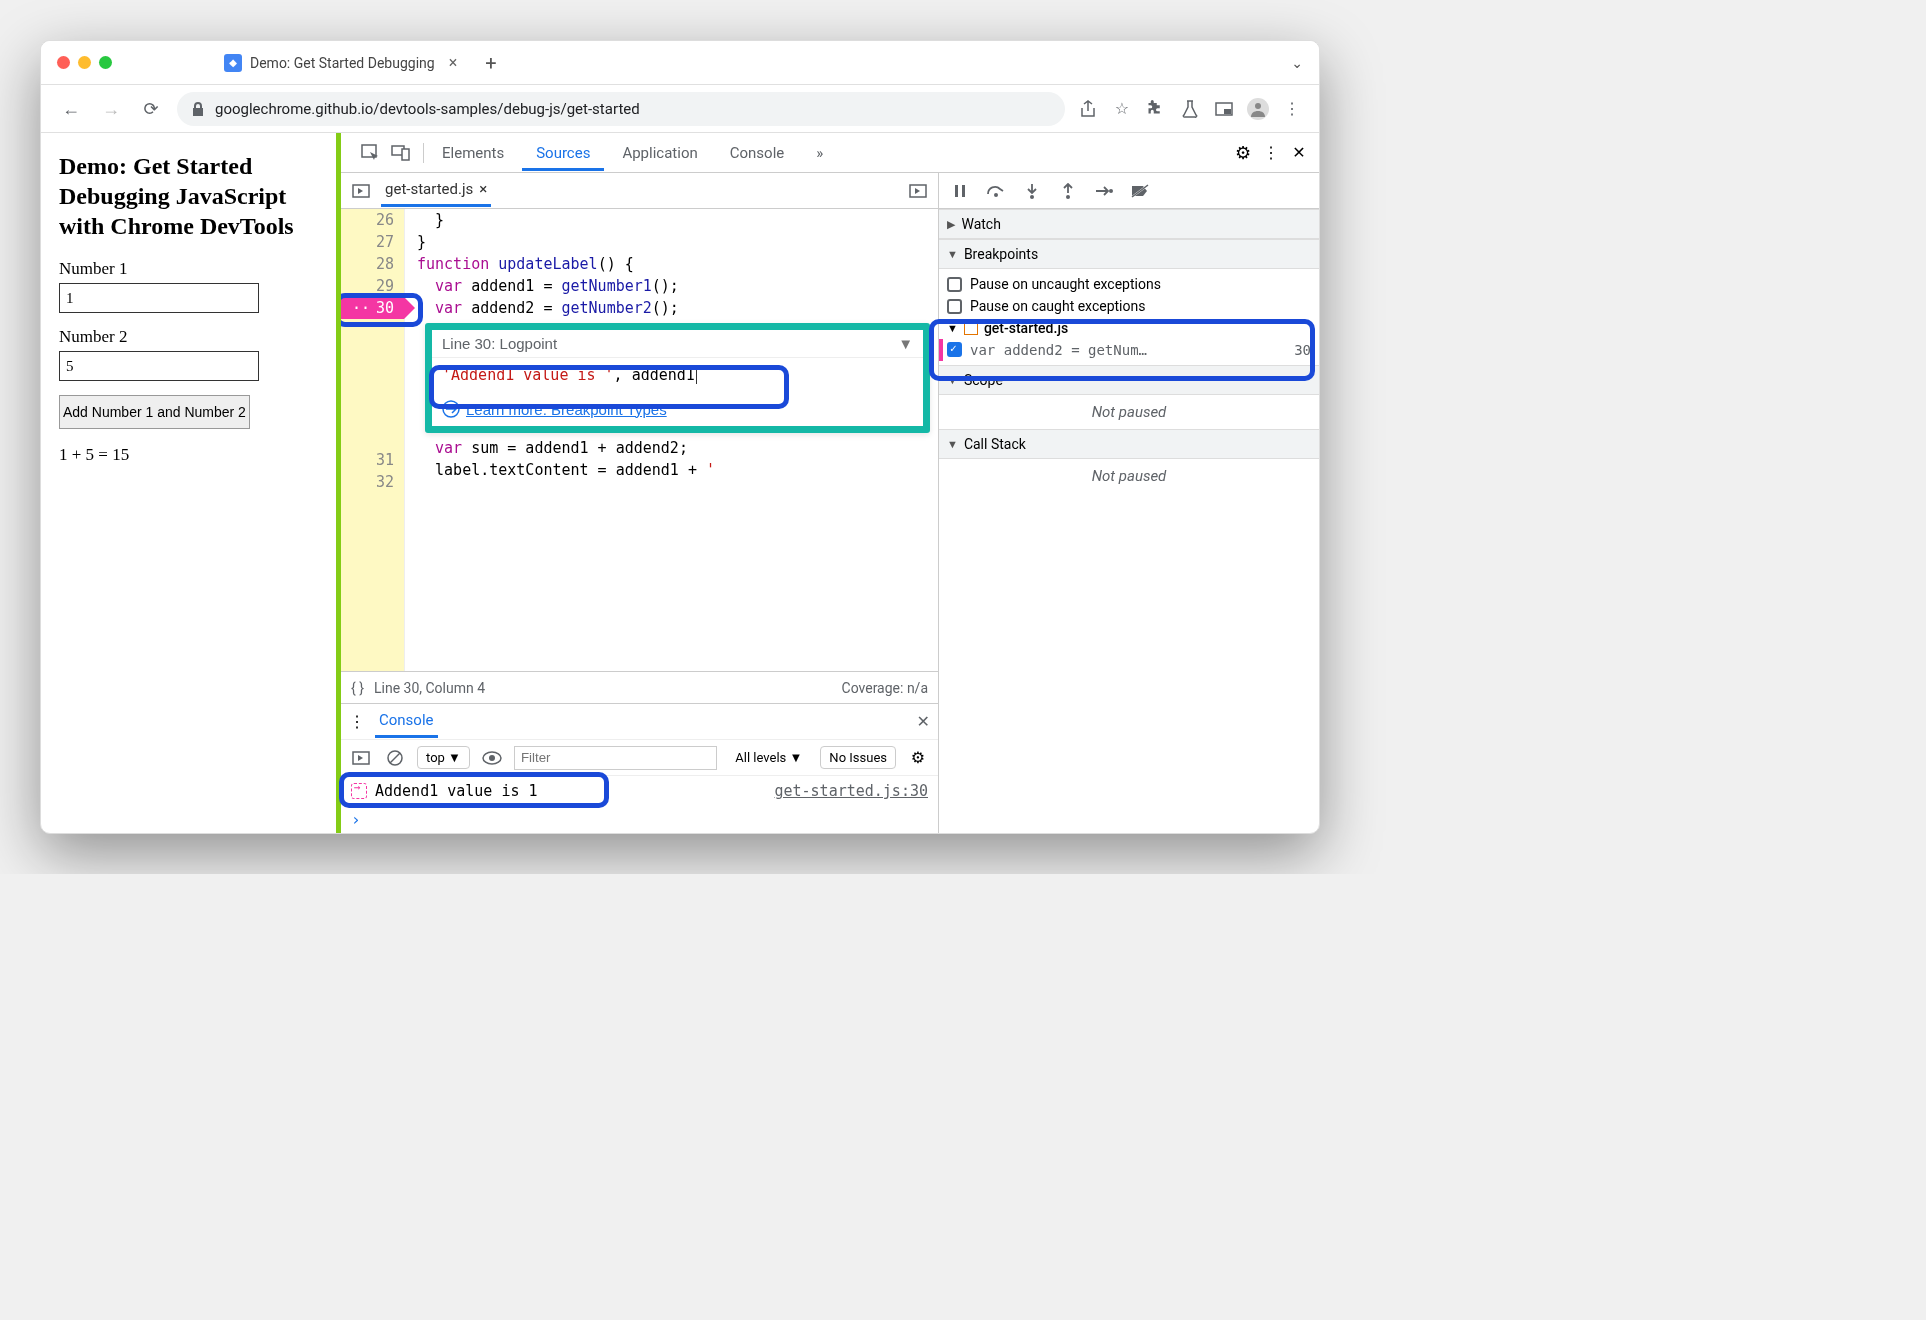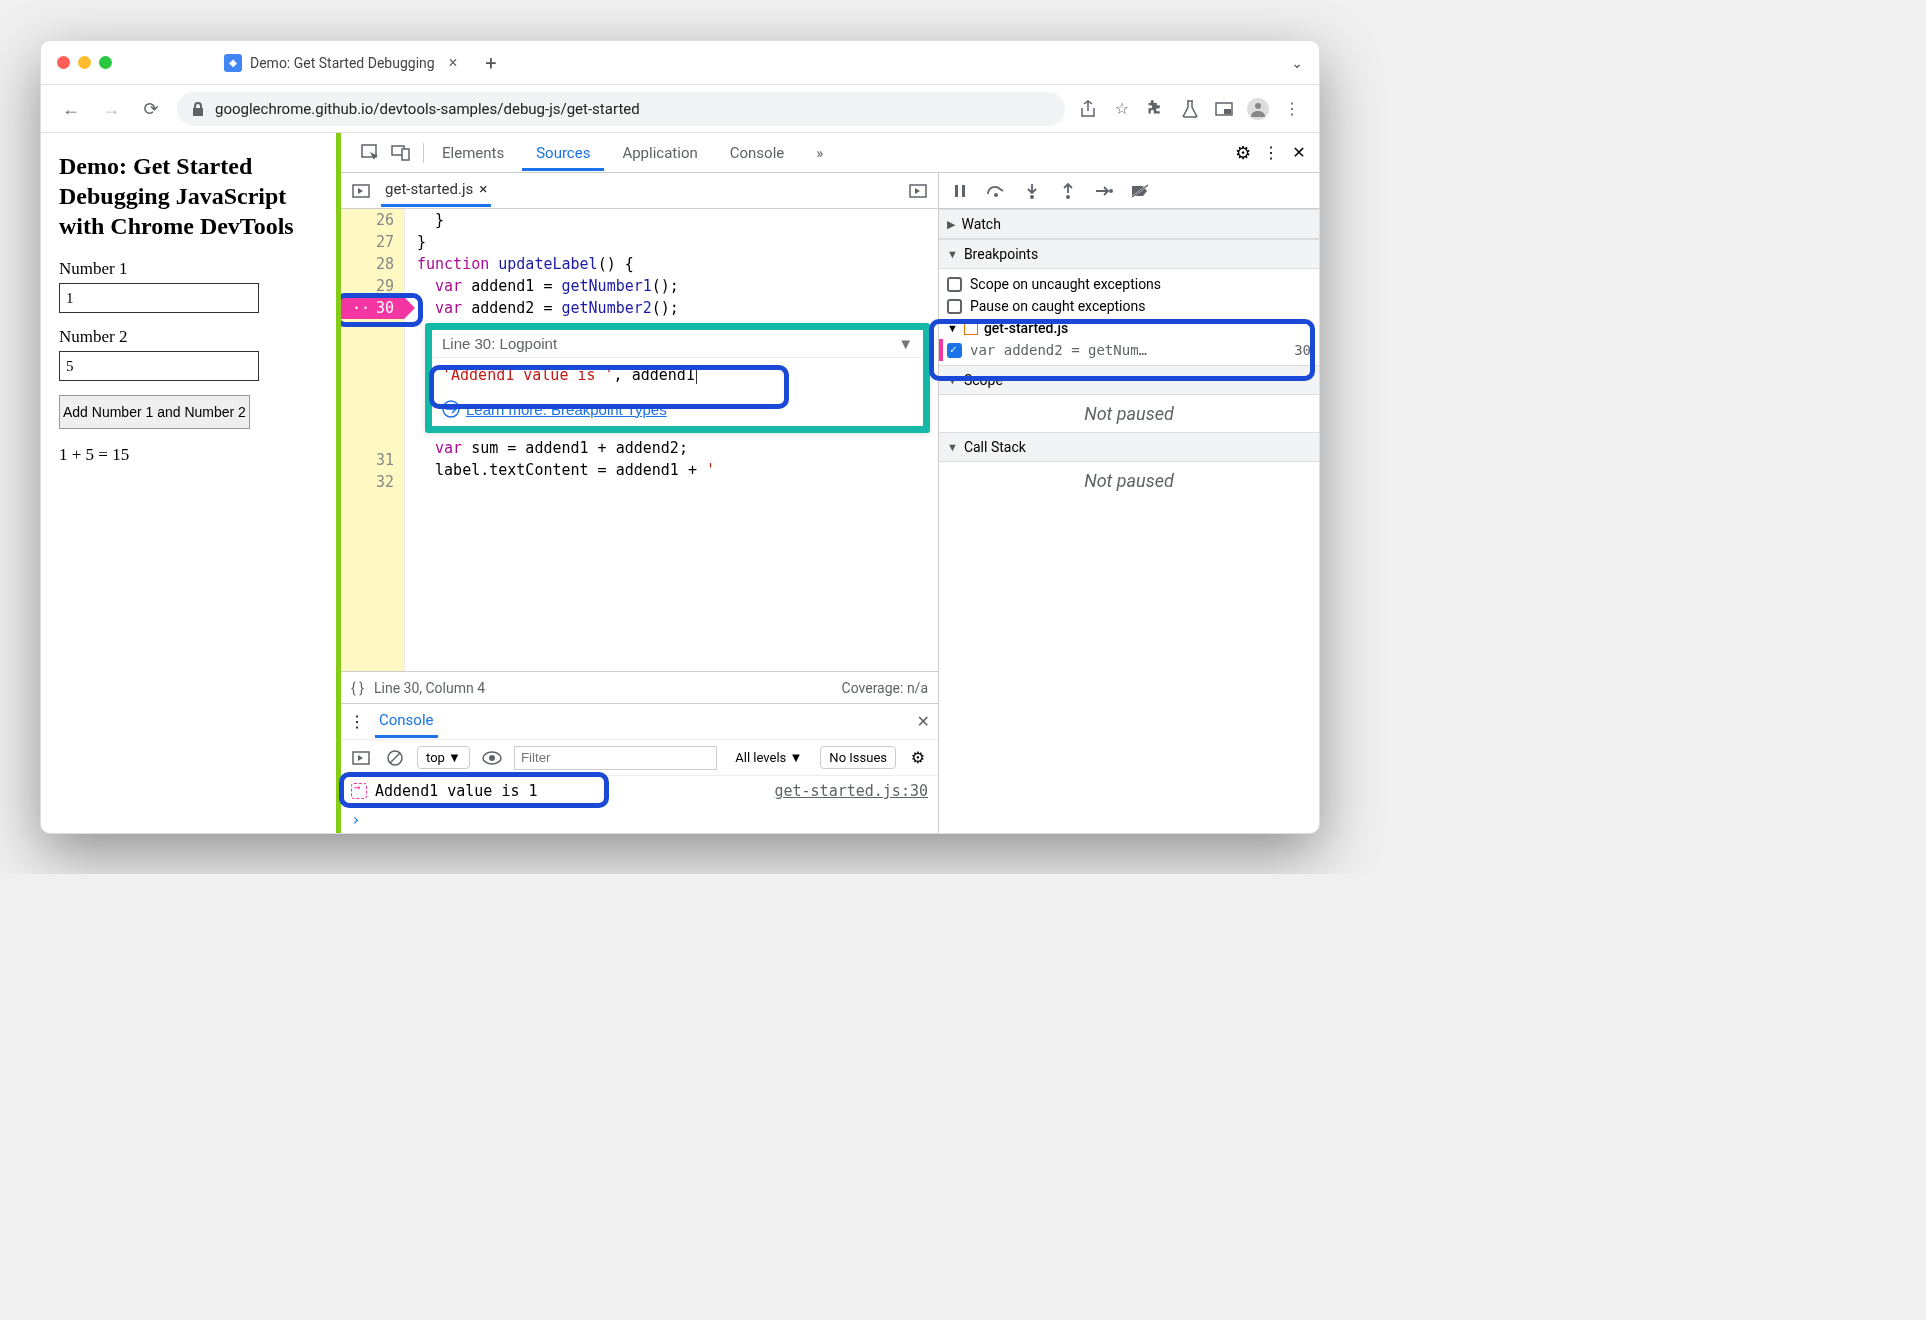--- a/index.html
+++ b/index.html
@@ -63,24 +63,24 @@
 .side-toolbar .sbtn { width: 26px; display: flex; justify-content: center; cursor: pointer; }
 .section-h { height: 30px; background: #f1f3f4; border-bottom: 1px solid #ddd; border-top: 1px solid #ddd; display: flex; align-items: center; padding: 0 8px; font-size: 14px; cursor: pointer; }
 .section-h .tri { margin-right: 6px; font-size: 11px; color: #555; }
 .section-body { padding: 4px 8px; }
 .chk-row { display: flex; align-items: center; gap: 8px; font-size: 14px; padding: 3px 0; }
 .chk { width: 15px; height: 15px; border: 2px solid #5f6368; border-radius: 3px; display: inline-block; }
 .chk.checked { background: #1a73e8; border-color: #1a73e8; position: relative; }
 .chk.checked::after { content: '✓'; color: #fff; font-size: 11px; position: absolute; left: 1px; top: -2px; }
 .bp-file { display: flex; align-items: center; gap: 6px; font-size: 14px; padding: 3px 0; font-weight: 500; }
 .bp-file-ico { width: 14px; height: 14px; border: 1px solid #e37400; display: inline-block; }
-.bp-entry { display: flex; align-items: flex-end; gap: 8px; font-size: 14px; padding: 3px 0; font-family: Menlo, monospace; position: relative; }
+.bp-entry { display: flex; align-items: flex-start; gap: 8px; font-size: 14px; padding: 3px 0; font-family: Menlo, monospace; position: relative; }
 .bp-bar { position: absolute; left: -8px; top: 0; bottom: 0; width: 4px; background: #f436a3; }
 .bp-entry .lnno { margin-left: auto; color: #5f6368; }
-.not-paused { text-align: center; font-style: italic; color: #5f6368; padding: 8px; font-size: 18px; }
+.not-paused { text-align: center; font-style: italic; color: #5f6368; padding: 8px; font-size: 15px; }
 .console-drawer { border-top: 1px solid #ccc; }
 .cd-head { height: 36px; display: flex; align-items: center; padding: 0 8px; gap: 10px; border-bottom: 1px solid #eee; }
 .cd-tab { font-size: 15px; color: #1a73e8; border-bottom: 3px solid #1a73e8; padding: 6px 4px; }
 .cd-head .xclose { margin-left: auto; color: #5f6368; cursor: pointer; }
 .cd-filter { height: 36px; display: flex; align-items: center; gap: 10px; padding: 0 8px; border-bottom: 1px solid #eee; font-size: 14px; }
 .cd-filter input { flex: 1; border: 1px solid #ccc; height: 24px; padding: 0 6px; max-width: 260px; }
 .pill { border: 1px solid #ccc; border-radius: 4px; padding: 3px 8px; font-size: 13px; background: #fff; cursor: pointer; }
 .log-row { display: flex; align-items: center; padding: 6px 10px; font-family: Menlo, monospace; font-size: 15px; position: relative; }
 .log-ico { width: 16px; height: 16px; border: 1.5px dashed #f436a3; border-radius: 3px; margin-right: 8px; position: relative; }
 .log-ico::after { content: '→'; position: absolute; left: 2px; top: -3px; font-size: 11px; color: #f436a3; }
@@ -352,21 +352,21 @@
               <span class="tri">▶</span>
               <span>Watch</span>
             </div>
           <div class="section-h">
               <span class="tri">▼</span>
               <span>Breakpoints</span>
             </div>
           <div class="section-body" style="position:relative">
             <div class="chk-row">
                 <span class="chk"></span>
-                <span>Scope on uncaught exceptions</span>
+                <span>Pause on uncaught exceptions</span>
               </div>
             <div class="chk-row">
                 <span class="chk"></span>
                 <span>Pause on caught exceptions</span>
               </div>
             <div class="highlight-ring" style="left:-10px; top:50px; width:386px; height:62px;"></div>
             <div class="bp-file">
                 <span class="tri" style="font-size:11px">▼</span>
                 <span class="bp-file-ico"></span>
                 <span>get-started.js</span>

